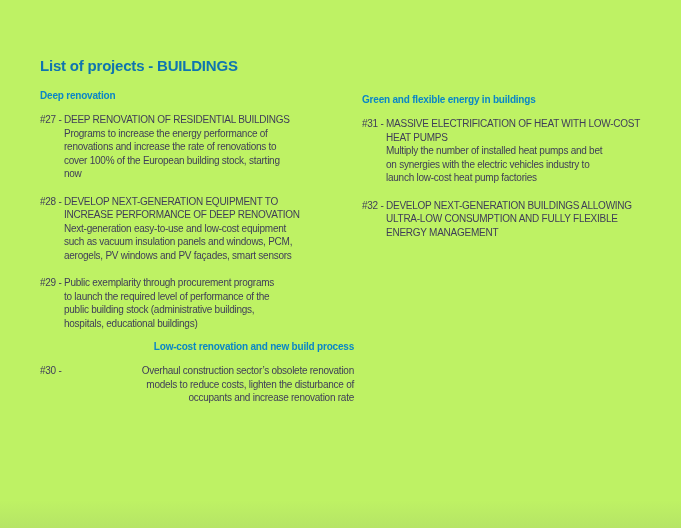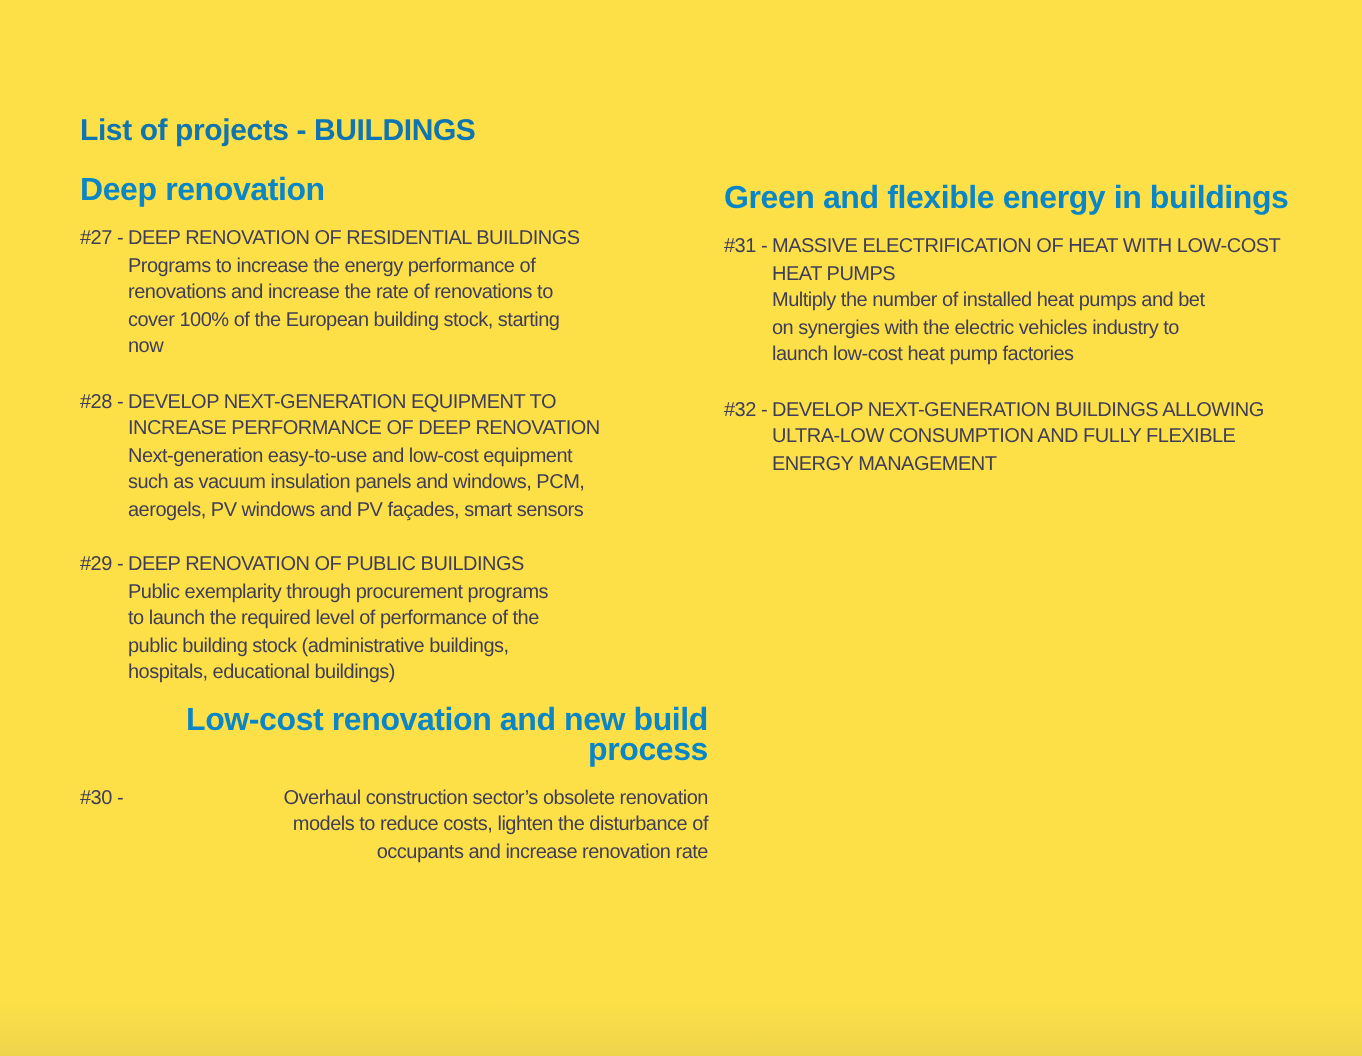--- a/index.html
+++ b/index.html
@@ -1,40 +1,40 @@
 <!DOCTYPE html>
 <html><head>
 <meta charset="utf-8">
 <style>
   html,body { margin:0; padding:0; }
   #page {
     position:relative;
     width:681px; height:528px;
-    background:#fde047;
+    background:#bef264;
     font-family:"Liberation Sans", sans-serif;
     overflow:hidden;
     color:#3f3d58;
   }
   .bottom-shade {
     position:absolute; left:0; right:0; bottom:0; height:28px;
     background:linear-gradient(180deg, rgba(110,110,120,0) 0%, rgba(110,110,120,0.10) 100%);
     pointer-events:none;
   }
   .page-title {
     position:absolute; left:40px; top:56px;
     font-size:15px; font-weight:600; letter-spacing:-0.2px;
     color:#0f74b0; line-height:20px;
   }
   .col { position:absolute; width:314px; }
   .col-left  { left:40px;  top:88px; }
   .col-right { left:362px; top:92px; }
   .section { margin:0; }
   .col-left .section + .section { margin-top:-5px;text-align:right; }
   .section-heading {
-    font-size:16px; font-weight:bold; color:#0a86c7;
+    font-size:10px; font-weight:bold; color:#0a86c7;
     letter-spacing:-0.2px; line-height:15px;
     margin:0 0 10px 0;
   }
   .item {
     position:relative;
     padding-left:24px;
     margin-bottom:14px;
     font-size:10px; line-height:13.5px; letter-spacing:-0.25px;
     color:#3f3d58;
   }
@@ -66,21 +66,20 @@
         <span class="num">#28 -</span>
         <div class="ititle">DEVELOP NEXT-GENERATION EQUIPMENT TO
 INCREASE PERFORMANCE OF DEEP RENOVATION</div>
         <div class="desc">Next-generation easy-to-use and low-cost equipment
 such as vacuum insulation panels and windows, PCM,
 aerogels, PV windows and PV façades, smart sensors</div>
       </div>
 
       <div class="item">
         <span class="num">#29 -</span>
-        <div class="ititle">DEEP RENOVATION OF PUBLIC BUILDINGS</div>
         <div class="desc">Public exemplarity through procurement programs
 to launch the required level of performance of the
 public building stock (administrative buildings,
 hospitals, educational buildings)</div>
       </div>
     </div>
 
     <div class="section">
       <div class="section-heading">Low-cost renovation and new build process</div>
 

